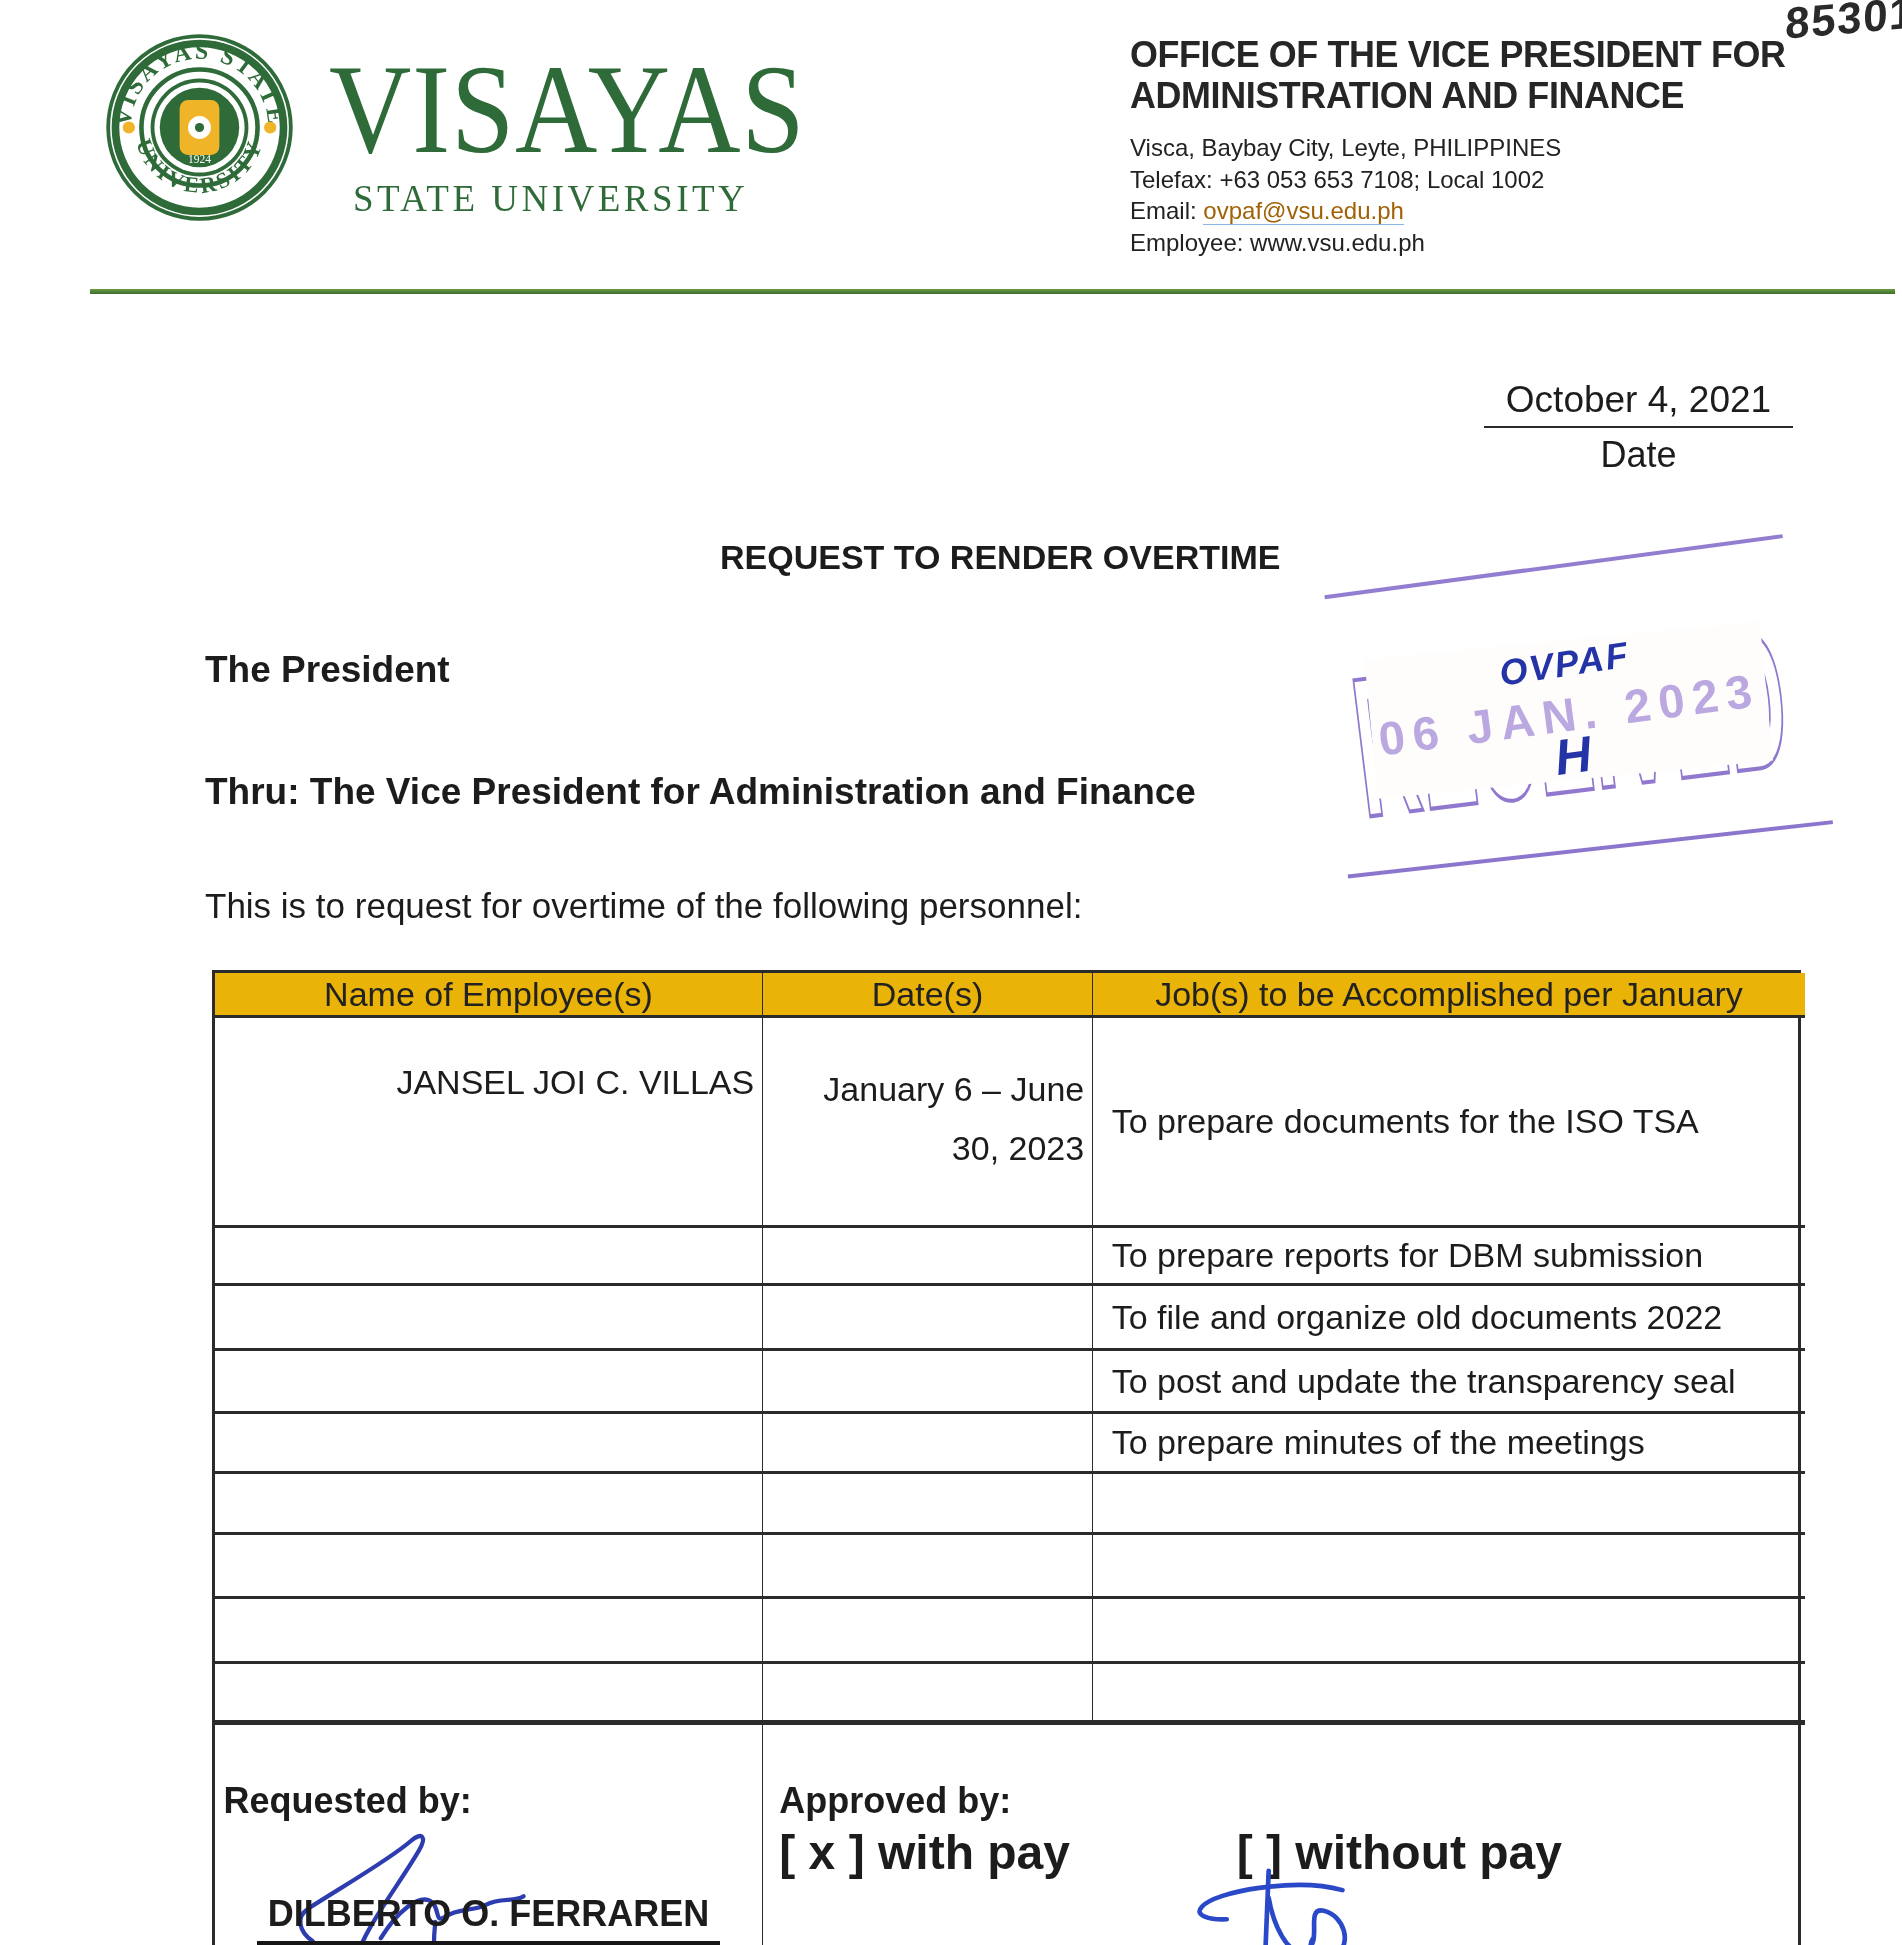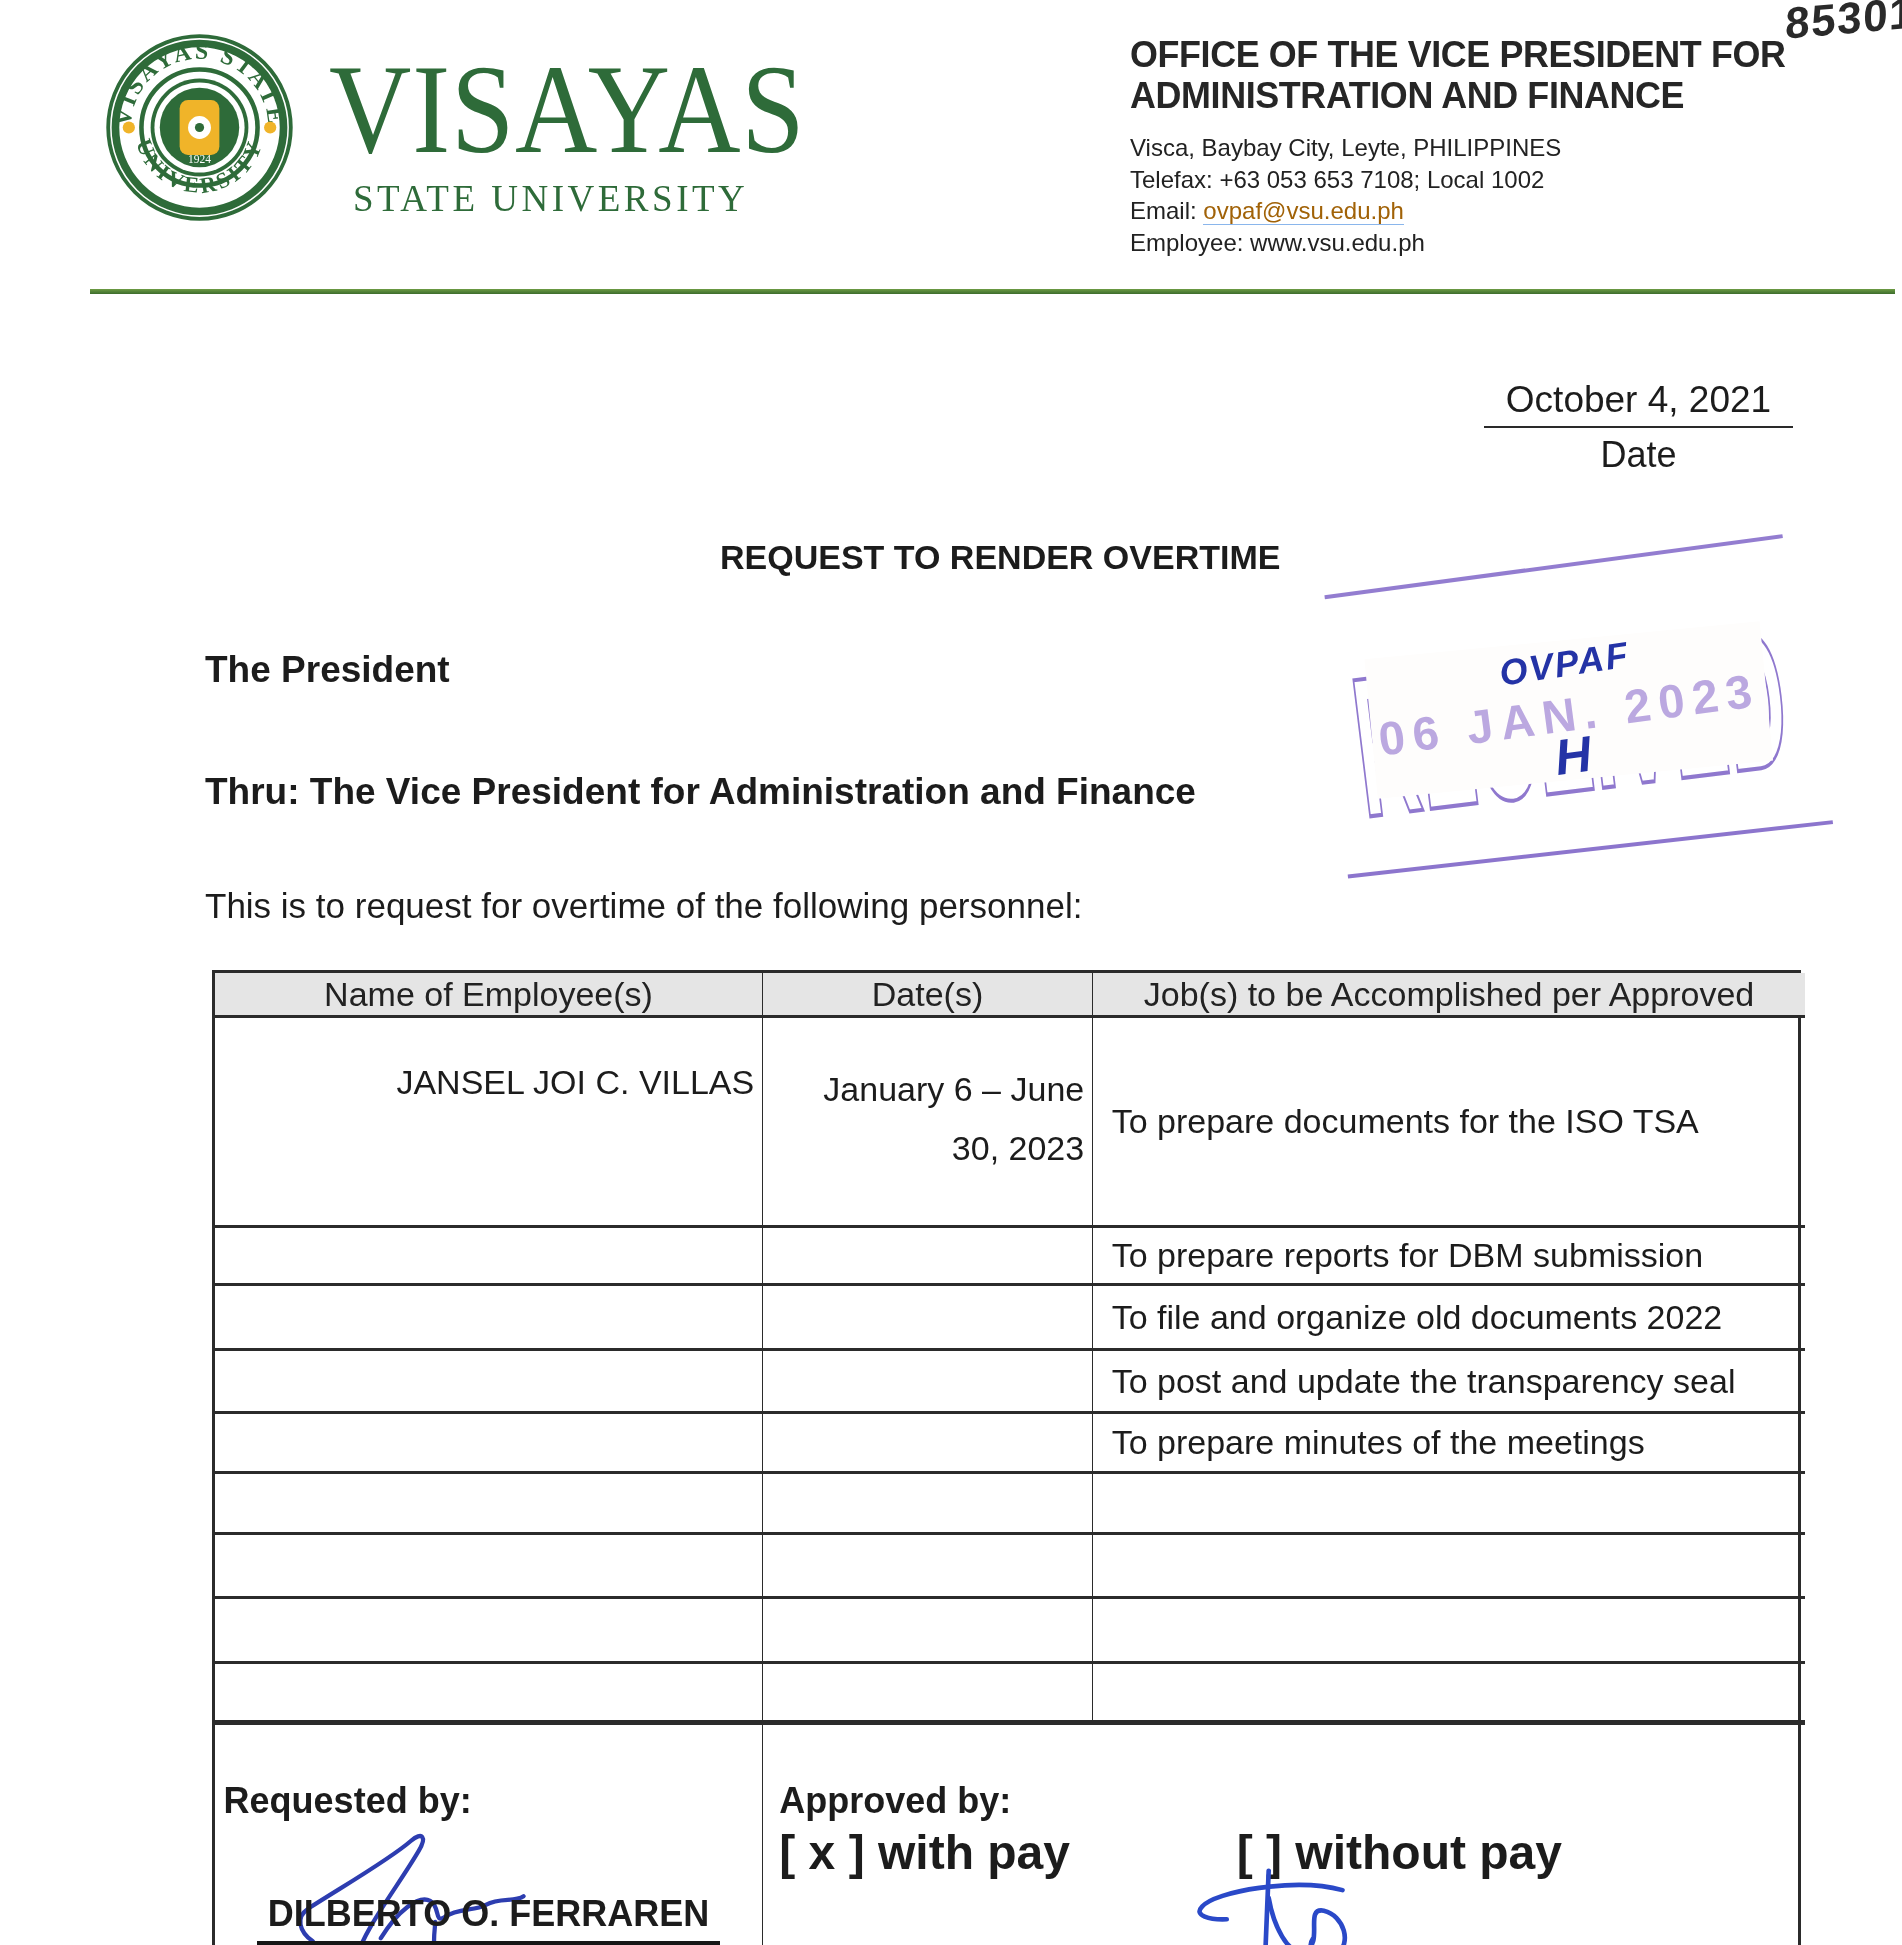--- a/index.html
+++ b/index.html
@@ -65,21 +65,21 @@
   #otable{
     left:212px; top:970px; width:1589px;
     display:grid;
     grid-template-columns:548px 330px 712px;
     grid-template-rows:45px 210px 58px 65px 63px 60px 61px 64px 65px 61px 536px;
     border:3.5px solid #2b2b2b; box-sizing:border-box;
   }
   #otable > div{box-sizing:border-box; border-bottom:3.1px solid #2b2b2b;}
   #otable .c1, #otable .c2{border-right:1.6px solid #2b2b2b;}
   #otable .th{
-    background:#e5e5e5; display:flex; align-items:center; justify-content:center;
+    background:#eab308; display:flex; align-items:center; justify-content:center;
     font-size:34px; color:#222; border-bottom:3.5px solid #2b2b2b;
   }
   .cell{font-size:34px;text-align:right;}
   .name-cell{padding:45px 7.8px 0 21.4px;}
   .date-cell{padding:42px 7.8px 0 17.5px; line-height:59px;}
   .date-note{font-size:27px; display:block; margin-top:34px;}
   .job-cell{display:flex; align-items:center; padding-left:18.7px; padding-right:11.7px;}
   .lastrow{border-bottom:5px solid #2b2b2b !important;}
 
   
@@ -170,21 +170,21 @@
       <div class="dstamp">06 JAN. 2023</div>
       <div class="init">H</div>
     </div>
     <div class="line-bottom"></div>
   </div>
 
   <div class="abs" id="otable">
 
     <div class="th c1">Name of Employee(s)</div>
     <div class="th c2">Date(s)</div>
-    <div class="th c3">Job(s) to be Accomplished per Approved</div>
+    <div class="th c3">Job(s) to be Accomplished per January</div>
 
     <div class="cell c1 name-cell">JANSEL JOI C. VILLAS</div>
     <div class="cell c2 date-cell">
       <span>January 6 – June</span><br>
       <span>30, 2023</span>
     </div>
     <div class="cell c3 job-cell">To prepare documents for the ISO TSA</div>
 
     <div class="cell c1"></div>
     <div class="cell c2"></div>

